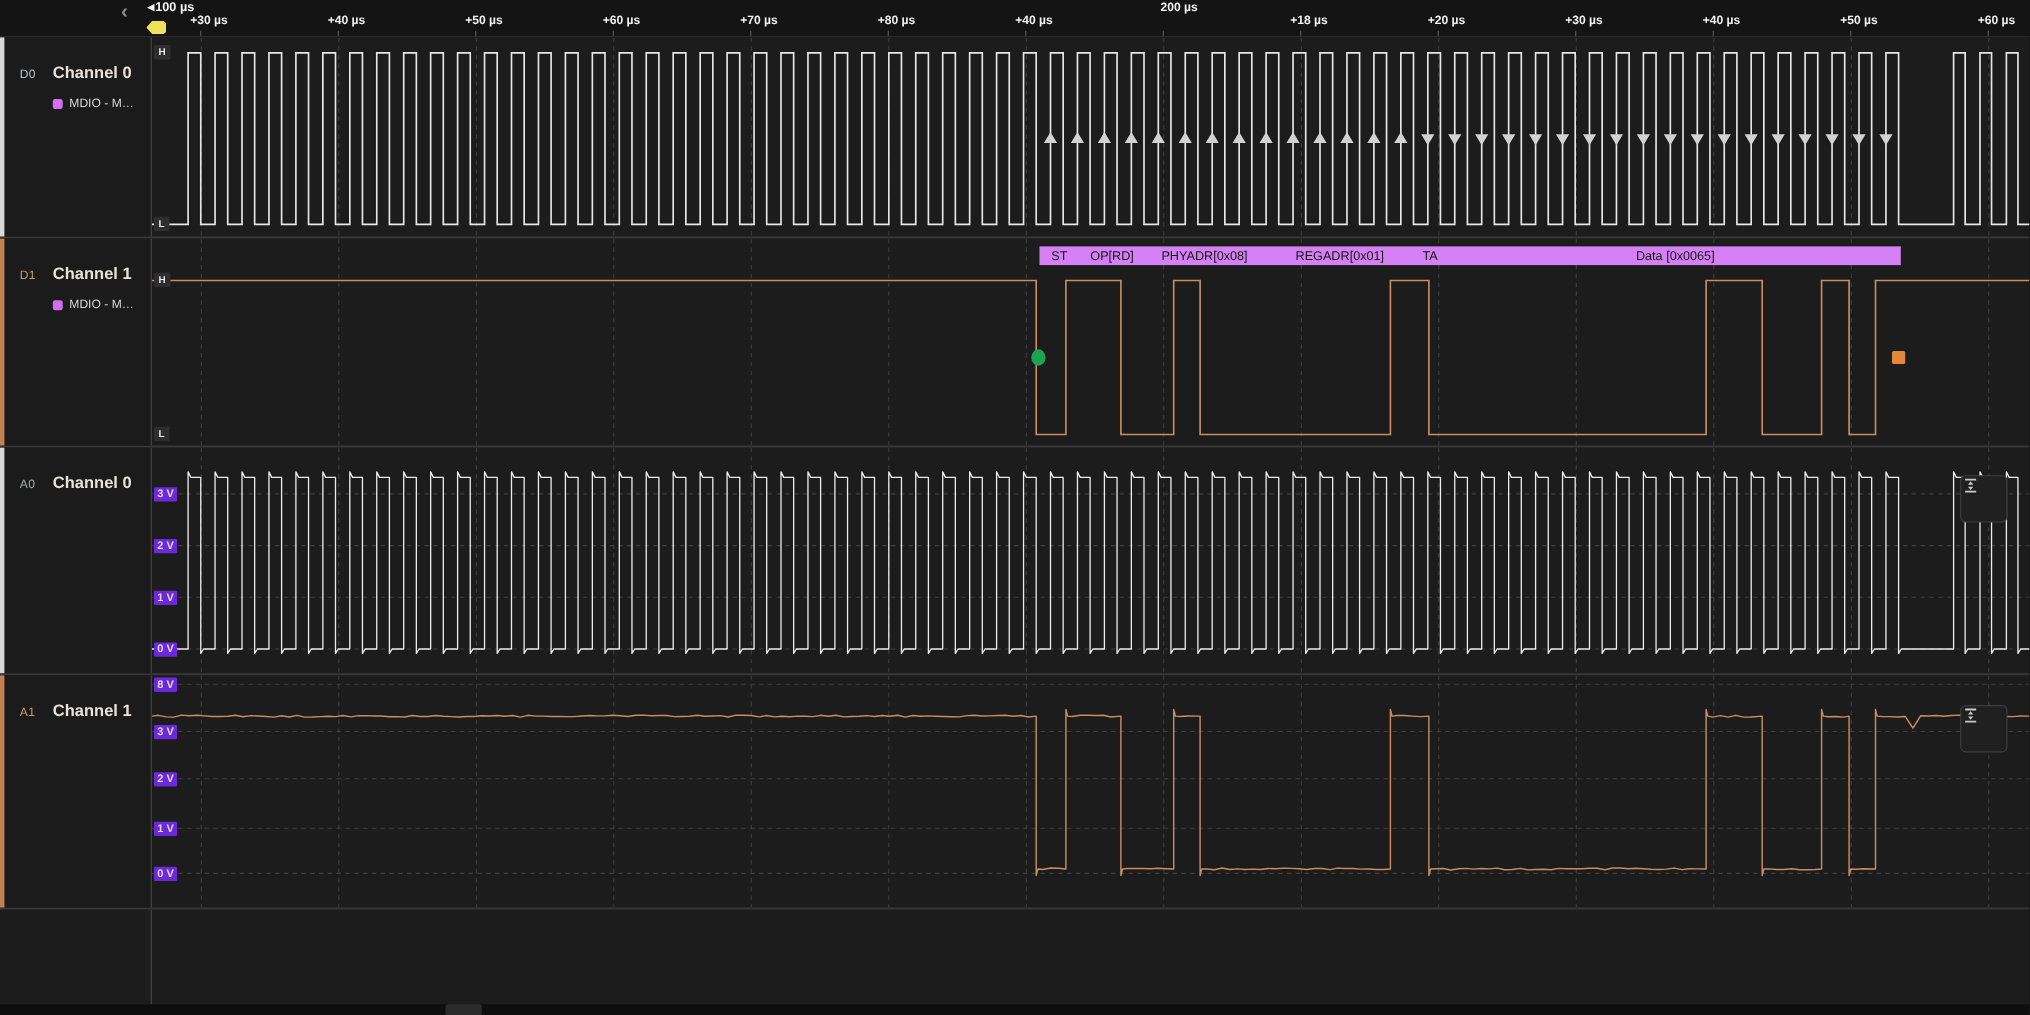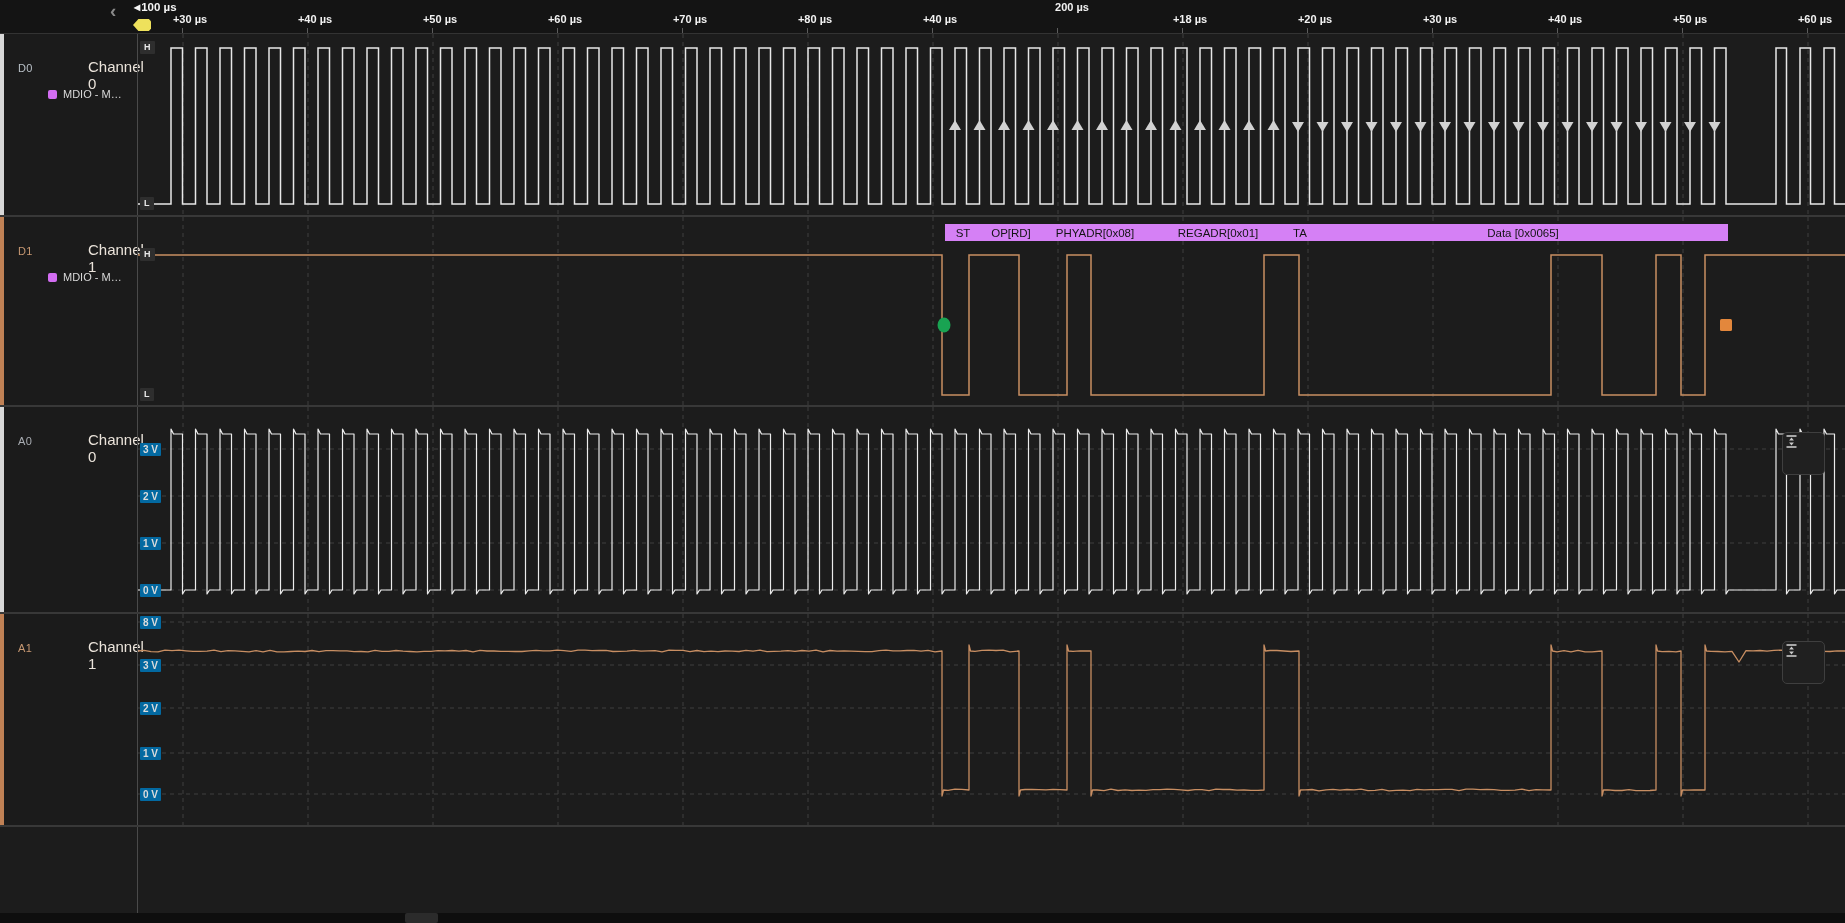--- a/index.html
+++ b/index.html
@@ -18,29 +18,29 @@
   .ticklabel.major{top:1px;}
   
   .row{position:absolute;left:0;width:1845px;background:#1c1c1c;border-bottom:2px solid #383838;}
   #row-d0{top:34px;height:181px;}
   #row-d1{top:217px;height:188px;}
   #row-a0{top:407px;height:205px;}
   #row-a1{top:614px;height:211px;}
   .sidebar{position:absolute;left:0;top:0;bottom:0;width:137px;background:#1b1b1b;}
   .accent{position:absolute;left:0;top:0;bottom:0;width:4px;}
   .chid{position:absolute;left:18px;top:28px;font-size:11px;letter-spacing:.3px;}
-  .chname{position:absolute;left:48px;top:24px;font-size:15px;font-weight:400;color:#eae3da;margin-left:40px;}
+  .chname{position:absolute;left:48px;top:24px;font-size:15px;font-weight:700;color:#eae3da;}
   .legend{position:absolute;left:48px;top:54px;display:flex;align-items:center;gap:6px;}
   .lgsq{width:9px;height:9px;border-radius:2px;background:#d36df2;display:inline-block;}
   .lgtxt{font-size:11px;color:#d9d9d9;}
   .plot{position:absolute;left:137px;top:0;bottom:0;width:1708px;border-left:1px solid #4a4a4a;overflow:hidden;}
   .plot svg{position:absolute;left:0;top:0;}
   .chip{position:absolute;background:#2e2e2e;color:#e8e8e8;font-size:9px;font-weight:bold;
         padding:2px 4px;line-height:1;border-radius:1px;z-index:3;}
-  .vchip{position:absolute;left:2px;background:#0369a1;color:#dcdcdc;font-size:10px;font-weight:bold;
+  .vchip{position:absolute;left:2px;background:#6d28d9;color:#dcdcdc;font-size:10px;font-weight:bold;
          padding:1px 3px;line-height:1.1;border-radius:1px;z-index:3;}
   .expand-btn{position:absolute;left:1644px;width:41px;height:41px;background:#202020;border:1px solid #3f3f3f;
               border-radius:5px;z-index:4;display:flex;align-items:center;justify-content:center;cursor:pointer;}
   
   #bottom-area{position:absolute;top:827px;left:0;width:1845px;height:86px;background:#1c1c1c;}
   #bottom-area .divider{position:absolute;left:137px;top:0;bottom:0;width:1px;background:#4a4a4a;}
   #scrollbar{position:absolute;top:913px;left:0;width:1845px;height:10px;background:#0e0e0e;}
   #scroll-thumb{position:absolute;top:0;height:10px;background:#2b2b2b;border-radius:2px;}
 </style>
 </head>

